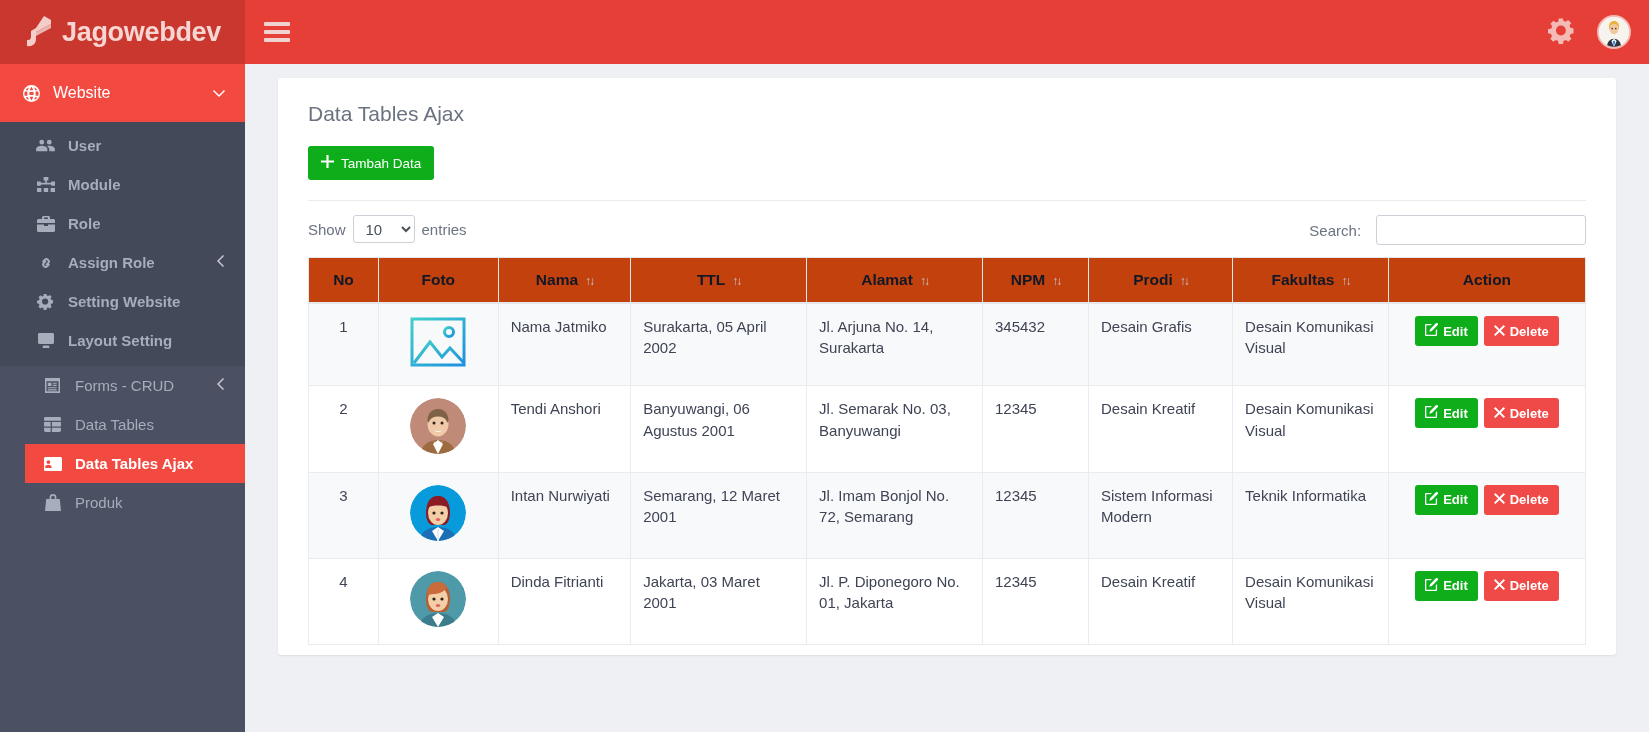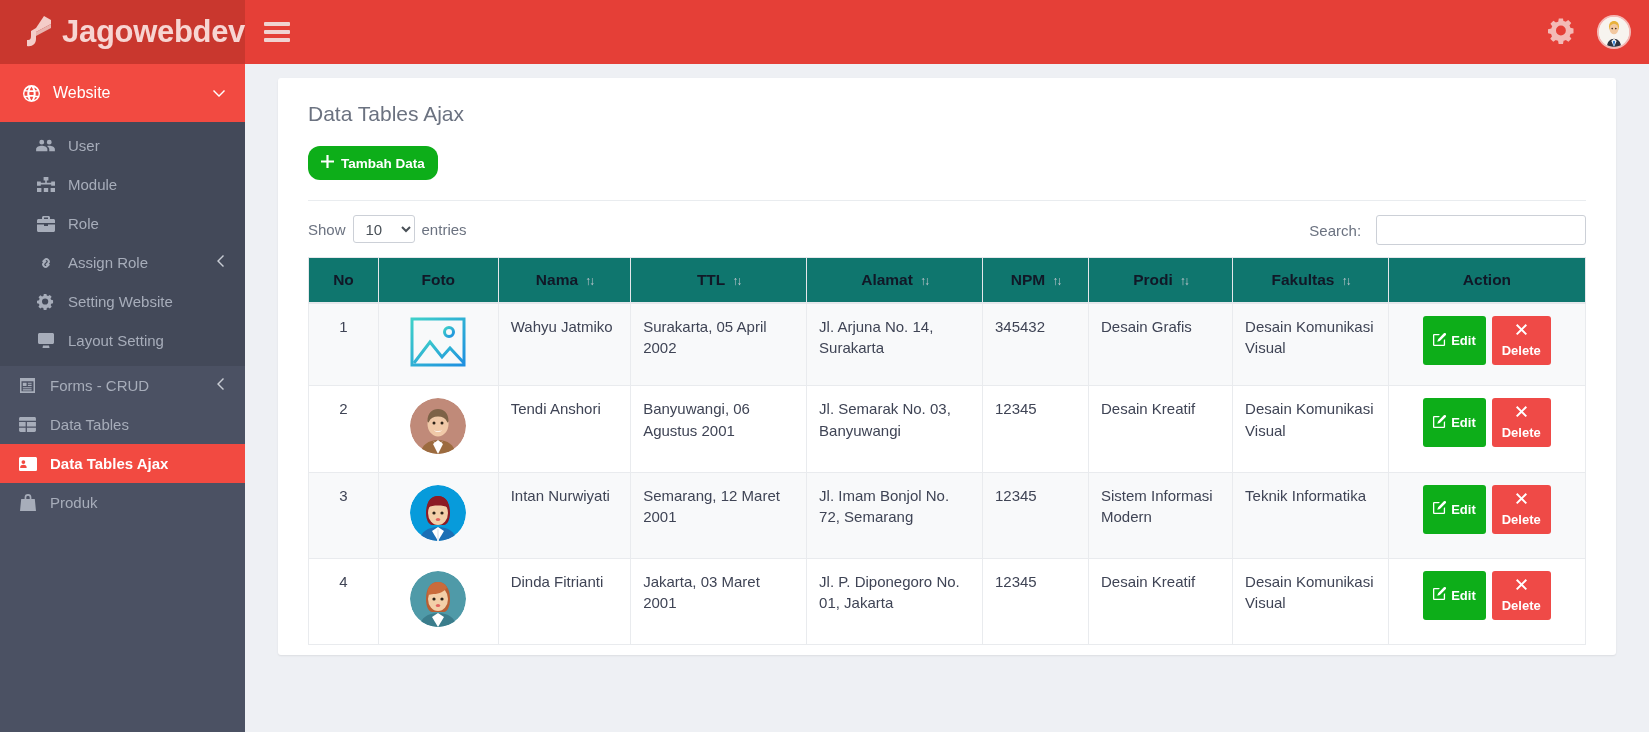--- a/index.html
+++ b/index.html
@@ -12,36 +12,36 @@
   }
   .app { display:flex; width:1649px; height:732px; }
 
   
   .sidebar { width:245px; flex:0 0 245px; background:#4b5163; height:732px; position:relative; }
   .brand {
     height:64px; background:#c9372e; display:flex; align-items:center;
     padding-left:24px; gap:8px;
   }
   .brand-mark { width:30px; height:34px; position:relative; }
-  .brand-text { color:#f7d5d2; font-size:31px; font-weight:bold; letter-spacing:-0.3px; }
+  .brand-text { color:#f7d5d2; font-size:27px; font-weight:bold; letter-spacing:-0.3px; }
 
   .side-top {
     height:58px; background:#f24a41; display:flex; align-items:center;
     padding:0 20px 0 22px; color:#fff; font-size:16px; gap:12px; cursor:pointer;
   }
   .side-top .chev { margin-left:auto; font-size:12px; }
 
-  .submenu { background:#434959; padding:4px 0 6px; }
+  .submenu { background:#434959; padding:4px 0 6px;font-weight:bold; }
   .menu-item {
     display:flex; align-items:center; gap:13px;
     color:#a7adba; font-size:15px; cursor:pointer;
     padding:10px 20px 10px 36px; white-space:nowrap;
   }
   .submenu .menu-item { padding-left:36px; }
-  .lvl1 { background:#4b5163; }
+  .lvl1 { background:#4b5163;padding-left:25px; }
   .lvl1 .menu-item { padding-left:18px; font-size:15px; }
   .menu-item .chev-l { margin-left:auto; font-size:12px; color:#c8ccd4; }
   .menu-item.active { background:#f24a41; color:#fff; font-weight:bold; }
   .menu-item.active .ico svg { fill:#fff; }
   .ico { width:19px; height:19px; display:inline-flex; align-items:center; justify-content:center; flex:0 0 19px; }
   .ico svg { fill:#a7adba; display:block; }
 
   
   .main { flex:1 1 auto; display:flex; flex-direction:column; min-width:0; }
   .topbar {
@@ -58,22 +58,22 @@
   }
 
   .content { flex:1 1 auto; padding:14px 33px 0 33px; overflow:hidden; }
   .card { background:#fff; border-radius:3px; box-shadow:0 1px 2px rgba(0,0,0,.08); }
   .card-head { padding:24px 30px 20px; }
   .card-title { color:#6b7280; font-size:21px; }
   .card-body { padding:0 30px 10px; }
 
   .btn-add {
     display:inline-flex; align-items:center; gap:7px;
-    background:#0dae19; color:#fff; border:none; border-radius:12px;
-    font-size:13.5px; font-weight:bold; padding:9px 13px; cursor:pointer;
+    background:#0dae19; color:#fff; border:none; border-radius:3px;
+    font-size:13.5px; font-weight:normal; padding:9px 13px; cursor:pointer;
     font-family:"Liberation Sans", sans-serif;
   }
   .divider { border-top:1px solid #e9ecef; margin:20px 0 0; }
 
   .dt-bar { display:flex; align-items:flex-start; padding:14px 0 12px; }
   .dt-left { display:flex; align-items:center; gap:7px; color:#6b7280; font-size:15px; }
   .dt-select {
     border:1px solid #ccd0d7; border-radius:3px; padding:4px 6px 4px 8px;
     font-size:15px; color:#495057; background:#fff; cursor:pointer;
     font-family:"Liberation Sans", sans-serif; height:28px;
@@ -81,21 +81,21 @@
   .dt-right { margin-left:auto; display:flex; align-items:center; gap:15px; color:#6b7280; font-size:15px; }
   .dt-search {
     width:210px; height:30px; border:1px solid #ccd0d7; border-radius:3px;
     padding:4px 8px; font-size:14px; font-family:"Liberation Sans", sans-serif;
   }
 
   table.dt { width:100%; border-collapse:collapse; table-layout:fixed; }
   table.dt th {
     border:1px solid #e5e7eb; border-bottom-width:2px;
     padding:13px 10px; font-size:15.5px; color:#111827;
-    font-weight:bold; text-align:center; position:relative; background:#0f766e;
+    font-weight:bold; text-align:center; position:relative; background:#c2410c;
   }
   table.dt th.sortable { cursor:pointer; }
   .sort-ico { color:#c3c7cf; font-size:12px; margin-left:7px; letter-spacing:-2px; }
   table.dt td {
     border:1px solid #e9ebee; padding:12px 12px; font-size:15px;
     color:#3f4455; vertical-align:top; line-height:1.42;
   }
   table.dt tr.odd td { background:#f8f9fa; }
   td.c-no { text-align:center; color:#3f4455; }
   td.c-foto { text-align:center; }
@@ -103,21 +103,21 @@
   .ph-img { width:58px; height:52px; display:inline-block; }
   .av { width:56px; height:56px; border-radius:50%; display:inline-block; overflow:hidden; }
 
   .act { display:flex; gap:6px; justify-content:center; }
   .btn-edit, .btn-del {
     display:inline-flex; align-items:center; gap:5px; border:none; border-radius:3px;
     color:#fff; font-size:13px; font-weight:bold; padding:7px 10px; cursor:pointer;
     font-family:"Liberation Sans", sans-serif; white-space:nowrap;
   }
   .btn-edit { background:#0dae19; }
-  .btn-del  { background:#ef4a47;flex-direction:column; } 
+  .btn-del  { background:#ef4a47; } 
 </style>
 </head>
 <body>
 
 <div class="app">
 
   <aside class="sidebar">
 
     <div class="brand">
       <span class="brand-mark">
@@ -357,21 +357,21 @@
                         <stop offset="0" stop-color="#3fd0c9"></stop>
                             <stop offset="1" stop-color="#1e90e0"></stop>
                       </linearGradient>
                         </defs>
                       <rect x="3" y="3" width="52" height="46" fill="none" stroke="url(#g1)" stroke-width="3"></rect>
                       <circle cx="40" cy="16" r="4.5" fill="none" stroke="url(#g1)" stroke-width="3"></circle>
                       <path d="M5 47 L21 26 L33 41 L41 32 L55 47" fill="none" stroke="url(#g1)" stroke-width="3"></path>
                     </svg>
                   </span>
                 </td>
-                <td>Wahyu Jatmiko</td>
+                <td>Nama Jatmiko</td>
                 <td>Surakarta, 05 April 2002</td>
                 <td>Jl. Arjuna No. 14, Surakarta</td>
                 <td>345432</td>
                 <td>Desain Grafis</td>
                 <td>Desain Komunikasi Visual</td>
                 <td>
                   <div class="act">
                     <button class="btn-edit">
                       <span><svg width="13" height="13" viewBox="0 0 14 14" style="fill:#fff">
                             <path d="M0 2.2A1.2 1.2 0 011.2 1h6.3L6.1 2.4H1.4v10.2h10.2V7.9L13 6.5v6.3A1.2 1.2 0 0111.8 14H1.2A1.2 1.2 0 010 12.8V2.2z"></path>

